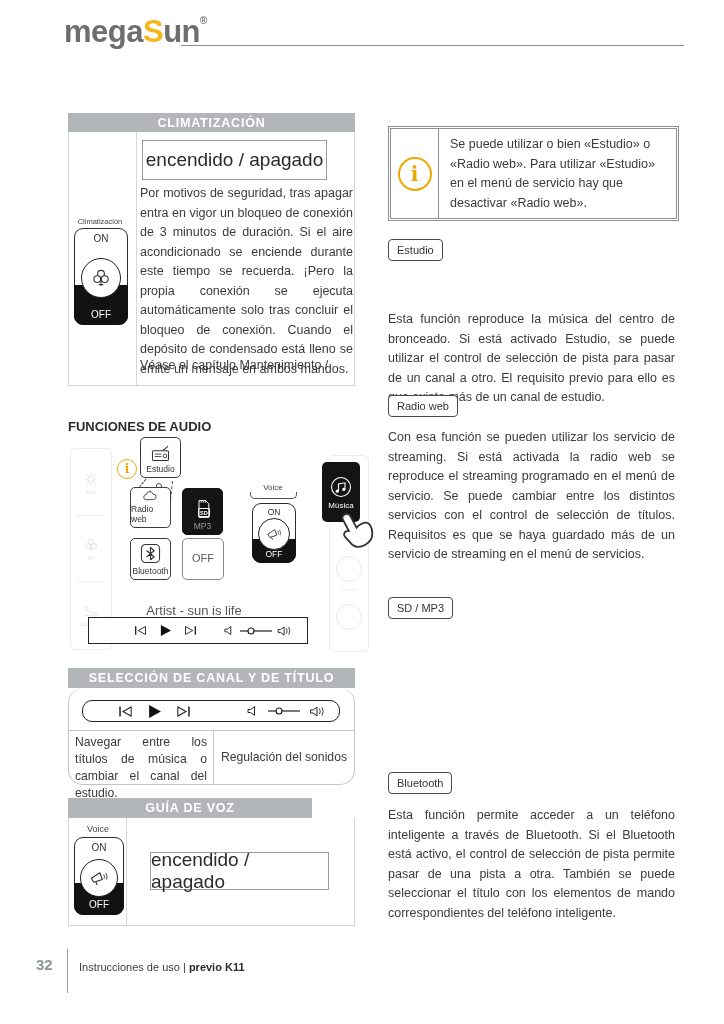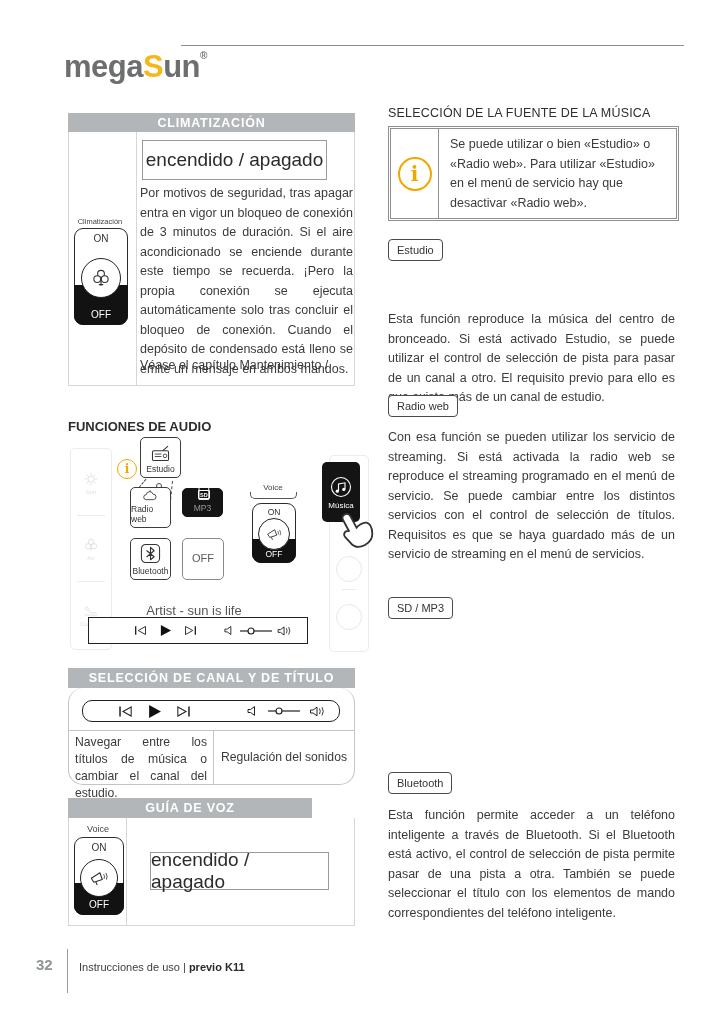--- a/index.html
+++ b/index.html
@@ -1,21 +1,21 @@
 <!DOCTYPE html>
 <html><head>
 <meta charset="utf-8">
 <style>
   html,body{margin:0;padding:0;background:#ffffff;}
   .page{position:relative;width:724px;height:1024px;background:#fff;overflow:hidden;
         font-family:"Liberation Sans",sans-serif;color:#3b3b3b;}
   .abs{position:absolute;}
 
   
-  .logo{font-weight:bold;font-size:31px;letter-spacing:-0.5px;color:#6c6e70;margin-top:35px;}
+  .logo{font-weight:bold;font-size:31px;letter-spacing:-0.5px;color:#6c6e70;}
   .logo .s{color:#f6b719;}
   .logo sup{font-size:10px;font-weight:bold;vertical-align:18px;}
   .logo-line{height:1px;background:#8d8d8d;}
 
   
   .barhdr{background:#b2b6b8;color:#fff;font-weight:bold;font-size:12.5px;
           letter-spacing:0.8px;display:flex;align-items:center;justify-content:center;}
 
   
   .ltbody{border:1px solid #d6d6d6;border-top:none;background:#fff;}
@@ -168,21 +168,21 @@
   <div class="abs tinycircle" style="left:156px;top:483px;"></div>
 
   <div class="abs sqbtn" style="left:130px;top:487px;width:41px;height:41px;">
     <svg width="23" height="17" viewBox="0 0 24 18">
       <path d="M11.5 5 v-2.2" stroke="#333" stroke-width="1" fill="none"></path>
       <path d="M6.5 15 a3.2 3.2 0 0 1 0-6.4 a4.5 4.5 0 0 1 8.8-0.6 a3.1 3.1 0 0 1 0.7 6.9 z" fill="none" stroke="#333" stroke-width="1.1" stroke-linejoin="round"></path>
     </svg>
     <span>Radio web</span>
   </div>
 
-  <div class="abs sqbtn black" style="left:182px;top:488px;width:41px;height:29px;">
+  <div class="abs sqbtn black" style="left:182px;top:488px;width:41px;height:47px;">
     <div style="position:relative;">
       <svg width="16" height="20" viewBox="0 0 18 22">
         <path d="M4.5 1.5 h7.5 l3.5 3.5 v15.5 h-11 z" fill="none" stroke="#fff" stroke-width="1.1"></path>
         <path d="M7 1.5 v2.6 M9.3 1.5 v2.6 M11.6 1.5 v2.6" stroke="#fff" stroke-width="0.9" fill="none"></path>
       </svg>
       <span style="position:absolute;left:3px;top:9px;border:1px solid #fff;color:#fff;font-size:5.5px;font-weight:bold;padding:0.5px 1.5px;border-radius:1px;">SD</span>
     </div>
     <span>MP3</span>
   </div>
 
@@ -319,21 +319,20 @@
         <path d="M7.2 13.6 l1.1 2.8" stroke="#333" stroke-width="1" fill="none"></path>
         <path d="M14.2 6.6 q1.4 1.9 0.4 4" fill="none" stroke="#333" stroke-width="0.8"></path>
         <path d="M16.2 5.4 q2 2.9 0.6 6" fill="none" stroke="#333" stroke-width="0.8"></path>
       </svg>
     </div>
   </div>
   <div class="abs onoffbox" style="left:150px;top:852px;width:177px;height:36px;">
       <span>encendido / apagado</span>
     </div>
 
-  <div class="abs rtitle" style="left:388px;top:106px;">SELECCIÓN DE LA FUENTE DE LA MÚSICA</div>
 
   <div class="abs infobox" style="left:388px;top:126px;width:285px;height:89px;">
     <div class="icell">
       <div class="infoicon" style="width:30px;height:30px;border:2.6px solid #f0a800;font-size:20px;">
           <span>i</span>
         </div>
     </div>
     <div class="tcell">Se puede utilizar o bien «Estudio» o «Radio web». Para utilizar «Estudio» en el menú de servicio hay que desactivar «Radio web».</div>
   </div>
 

